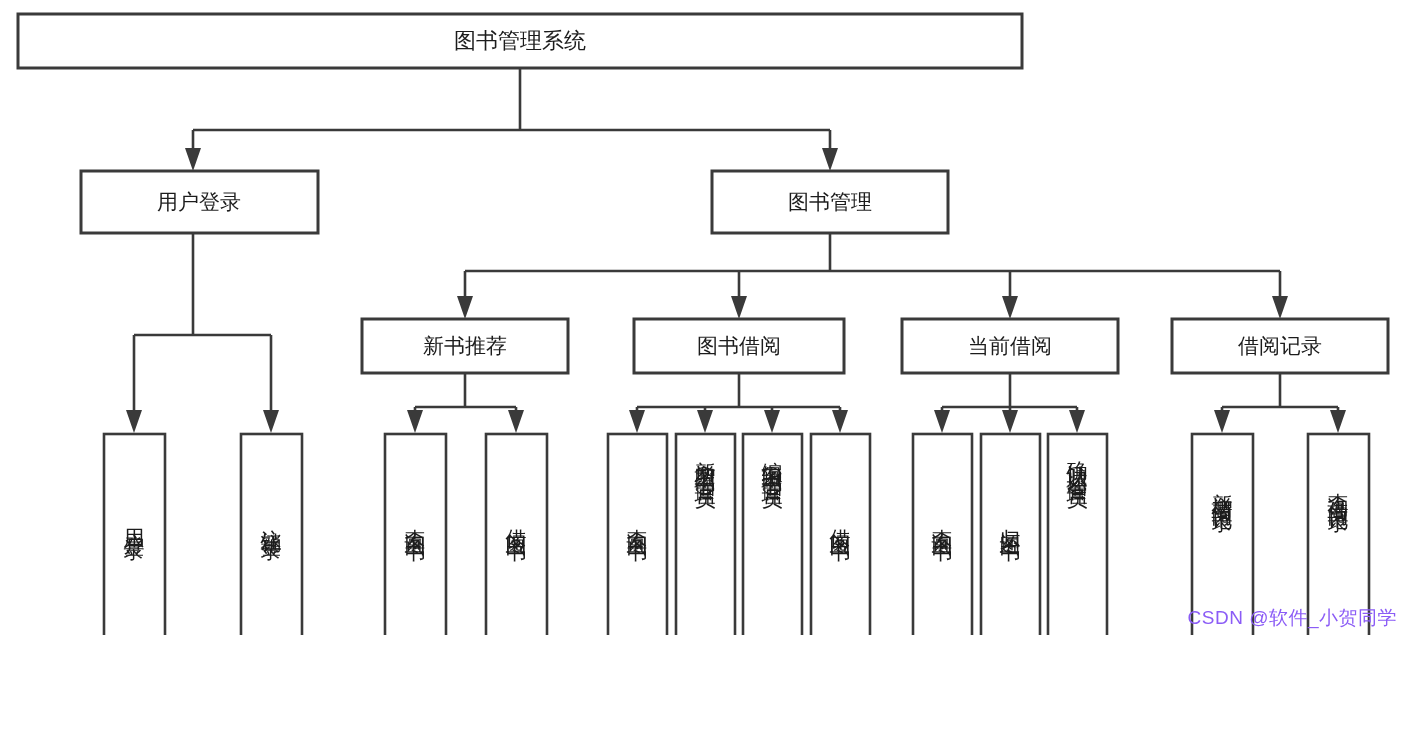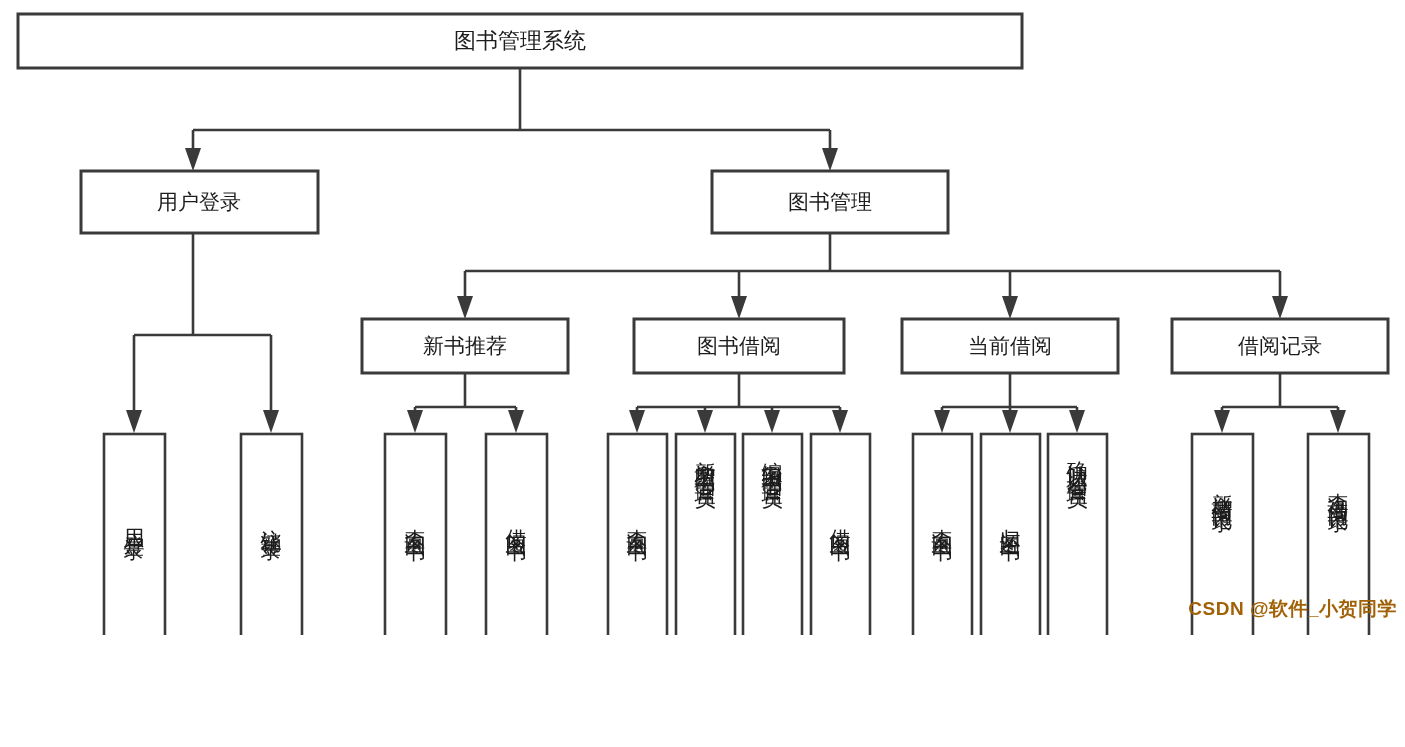--- a/index.html
+++ b/index.html
@@ -71,28 +71,27 @@
     font-family: "Liberation Sans", "DejaVu Sans", sans-serif;
     font-size: 21px;
     line-height: 1;
     letter-spacing: 4px;
     color: #1c1c1c;
     white-space: nowrap;
   }
   #watermark {
     position: absolute;
     right: 8px;
-    bottom: 13px;
+    bottom: 4px;
     font-family: "Liberation Sans", "DejaVu Sans", sans-serif;
     font-size: 19px;
-    color: #a16207;
+    color: #8b5cf6;
     letter-spacing: 0.5px;
     white-space: nowrap;
     pointer-events: none;
-    font-weight: bold;
   }
 </style>
 </head>
 <body>
 
 <div id="diagram-root">
 
   <svg id="diagram-svg" viewBox="0 0 1405 747">
 
     <g>

